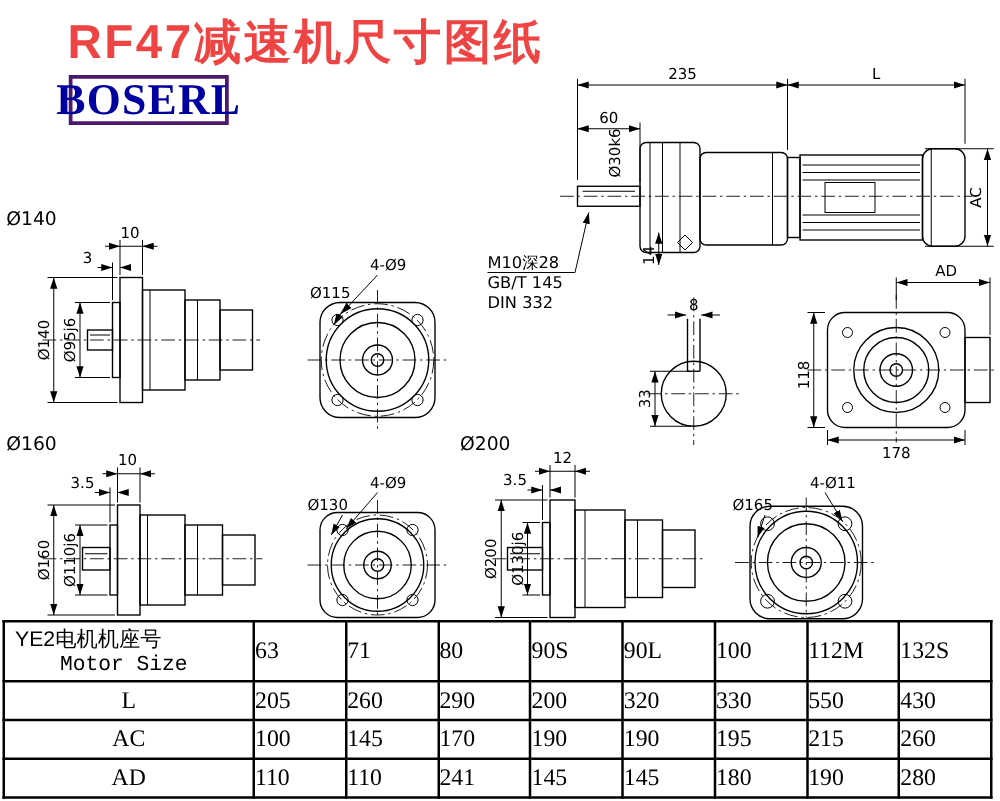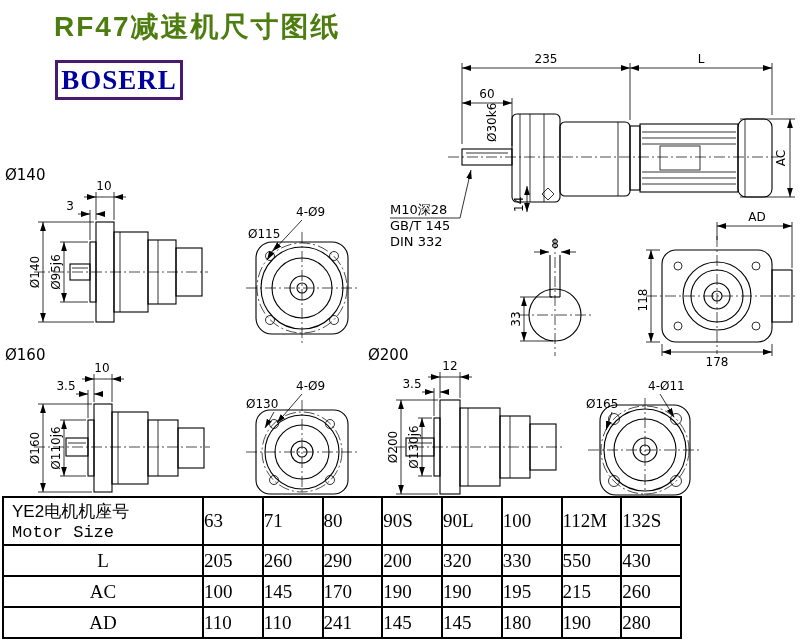--- a/index.html
+++ b/index.html
@@ -1,41 +1,41 @@
 <!DOCTYPE html>
 <html><head>
 <meta charset="utf-8">
 <style>
   * { box-sizing: border-box; }
   html,body { margin:0; padding:0; background:#ffffff; }
   .page { position:relative; width:800px; height:641px; background:#ffffff; overflow:hidden;
           font-family:"Liberation Sans", sans-serif; color:#000; }
-  .page-title { position:absolute; left:54px; top:8px; font-size:28px; font-weight:bold;
-                color:#4d7c0f; letter-spacing:2px; white-space:nowrap; }
+  .page-title { position:absolute; left:54px; top:8px; font-size:38px; font-weight:bold;
+                color:#ef4444; letter-spacing:2px; white-space:nowrap; }
   .logo-box { position:absolute; left:55px; top:60px; width:128px; height:40px;
               border:3px solid #4a1a6e; display:flex; align-items:center; justify-content:center;
-              font-family:"Liberation Serif", serif; font-weight:bold; font-size:27px;
+              font-family:"Liberation Serif", serif; font-weight:bold; font-size:35px;
               color:#0000a0; letter-spacing:1px; }
   svg.drawing { position:absolute; left:0; top:0; }
   .ln   { stroke:#000; stroke-width:1.1; fill:none; }
   .thin { stroke:#000; stroke-width:0.8; fill:none; }
   .cl   { stroke:#000; stroke-width:0.7; fill:none; stroke-dasharray:11 3 2 3; }
   .dim  { stroke:#000; stroke-width:0.8; fill:none; }
   text.d    { font-family:"DejaVu Sans", sans-serif; font-size:12px; fill:#000; }
   text.lab  { font-family:"DejaVu Sans", sans-serif; font-size:15px; fill:#000; }
   text.note { font-family:"DejaVu Sans", sans-serif; font-size:13px; fill:#000; }
-  .dim-table { position:absolute; left:2px; top:496px; width:680px; border-collapse:collapse;
+  .dim-table { position:absolute; left:2px; top:496px; width:792px; border-collapse:collapse;
                table-layout:fixed; font-family:"Liberation Serif", serif; }
   .dim-table th, .dim-table td { border:2px solid #000; vertical-align:middle;
                font-weight:normal; font-size:19px; padding:0; }
   .dim-table .name-col { width:200px; text-align:left; padding-left:8px; }
   .dim-table tr.hdr th, .dim-table tr.hdr td { height:48px; }
   .dim-table tr.datarow th, .dim-table tr.datarow td { height:31px; }
   .h-cn { font-size:17px; font-family:"Liberation Sans", sans-serif; }
-  .h-en { font-size:17px; font-family:"Liberation Mono", monospace; }
+  .h-en { font-size:17px; font-family:"Liberation Mono", monospace;margin-left:36px; }
 </style>
 </head>
 <body>
 
 <div class="page">
 
   <svg class="drawing" width="800" height="497" viewBox="0 0 800 497">
     <defs>
       <marker id="arr" viewBox="0 0 10 10" refX="10" refY="5" markerWidth="9" markerHeight="9" orient="auto-start-reverse" markerUnits="userSpaceOnUse">
         <path d="M0,1.8 L10,5 L0,8.2 Z" fill="#000"></path>

